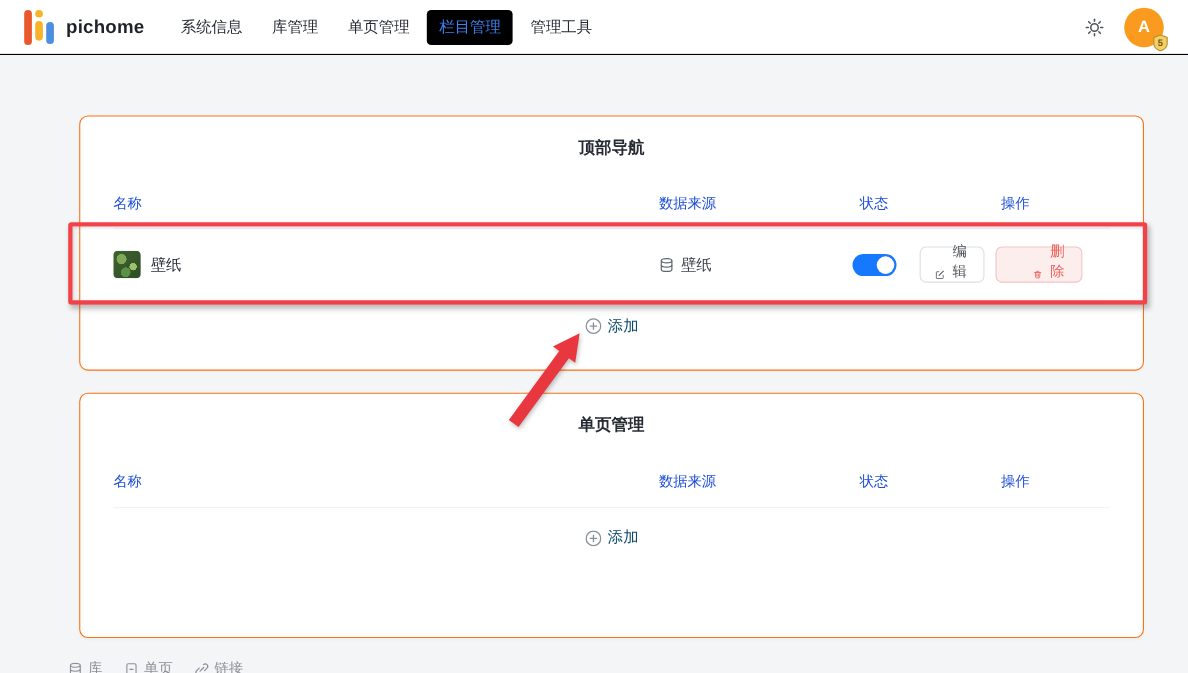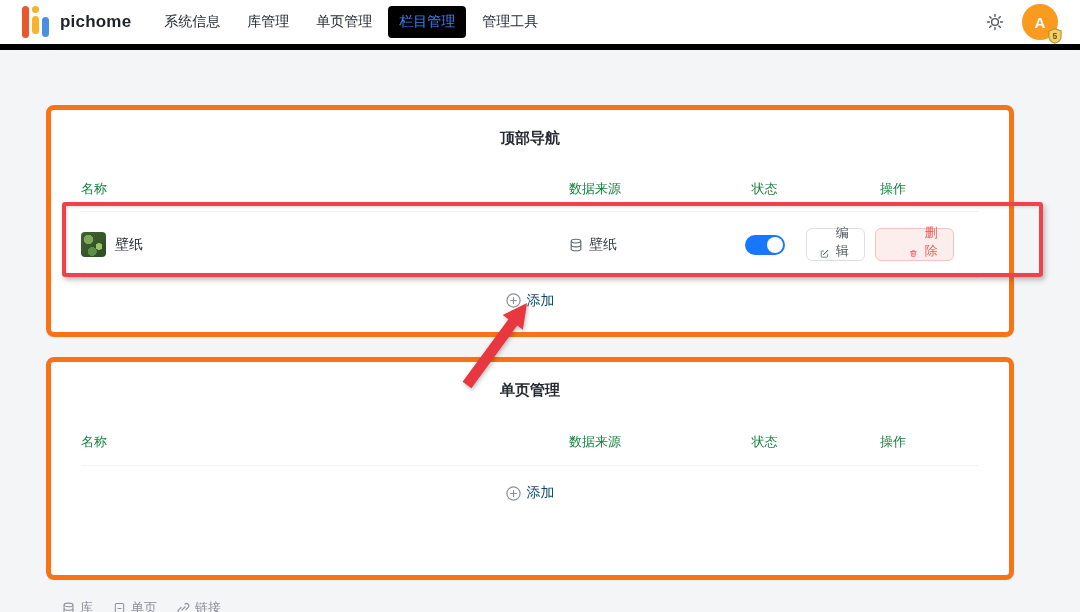--- a/index.html
+++ b/index.html
@@ -7,21 +7,21 @@
   body {
     position: relative;
     overflow: hidden;
     background: #f4f5f7;
     font-family: "Liberation Sans", sans-serif;
     color: #262a33;
   }
   
   .topbar {
     position: absolute; top:0; left:0; width:1080px; height:50px;
-    background:#fff; border-bottom:6px solid #000000;
+    background:#fff; border-bottom:1px solid #000000;
     display:flex; align-items:center; padding:0 22px;
   }
   .brand { display:flex; align-items:center; }
   .logo { display:flex; align-items:flex-start; gap:3px; height:32px; }
   .logo .b { width:7px; border-radius:4px; display:block; }
   .logo .b1 { height:32px; background:#e9572b; }
   .logo .bcol { display:flex; flex-direction:column; gap:3px; align-items:center; }
   .logo .dot { width:7px; height:7px; border-radius:50%; background:#f7b32a; }
   .logo .b2 { height:18px; background:#f7b32a; }
   .logo .b3 { height:20px; background:#4a8fe2; margin-top:11px; }
@@ -32,31 +32,31 @@
   .topbar-right { margin-left:auto; display:flex; align-items:center; gap:18px; }
   .theme-toggle { display:inline-flex; cursor:pointer; }
   .avatar {
     position:relative; width:36px; height:36px; border-radius:50%;
     background:#fa9a1f; color:#fff; font-size:15px; font-weight:700;
     display:flex; align-items:center; justify-content:center; cursor:pointer;
   }
   .avatar-badge { position:absolute; right:-4px; bottom:-4px; line-height:0; }
   
   .card {
-    position:absolute; left:46px; width:968px; background:#fff;
-    border:5px solid #f97316; border-radius:8px;
+    position:absolute; left:72px; width:968px; background:#fff;
+    border:1px solid #f97316; border-radius:8px;
     box-shadow:0 1px 2px rgba(0,0,0,.03);
   }
   .card1 { top:105px; height:232px; }
   .card2 { top:357px; height:223px; }
   .card-title { height:56px; display:flex; align-items:center; justify-content:center;
     font-size:15px; font-weight:700; color:#262a33; }
   .thead, .trow { display:grid; grid-template-columns:1fr 153px 85px 172px;
     align-items:center; margin:0 30px; border-bottom:1px solid #f0f2f4; }
-  .thead { height:46px; color:#15803d; font-size:13px; }
+  .thead { height:46px; color:#1d4ed8; font-size:13px; }
   .card2 .thead { height:48px; }
   .trow { height:66px; font-size:14px; color:#2a2f36; }
   .col-status, .col-act { text-align:center; }
   .cell-name { display:flex; align-items:center; }
   .thumb {
     width:25px; height:25px; border-radius:4px; margin-right:9px; flex:none;
     background:
       radial-gradient(circle at 30% 30%, #7fa857 0 18%, transparent 19%),
       radial-gradient(circle at 72% 58%, #9dc06a 0 14%, transparent 15%),
       radial-gradient(circle at 45% 78%, #5d8f46 0 18%, transparent 19%),

